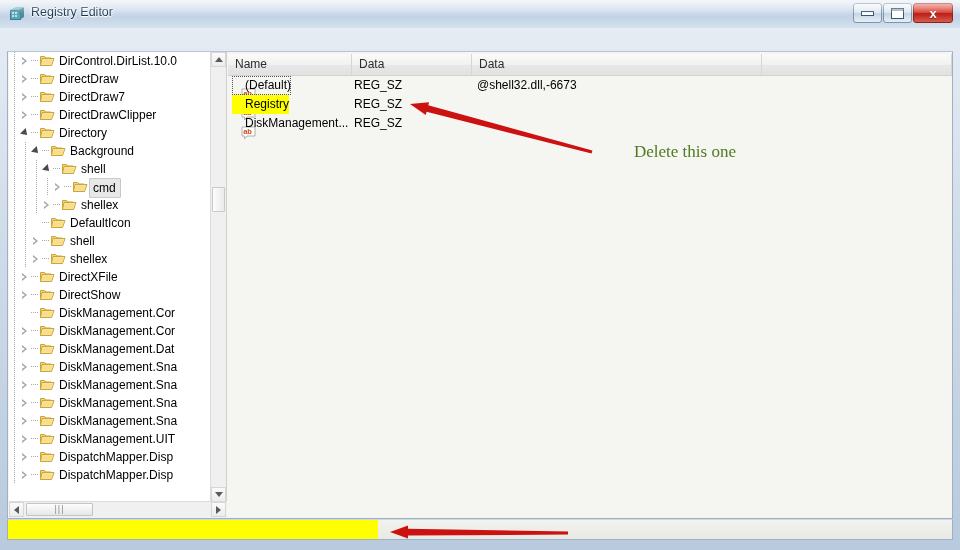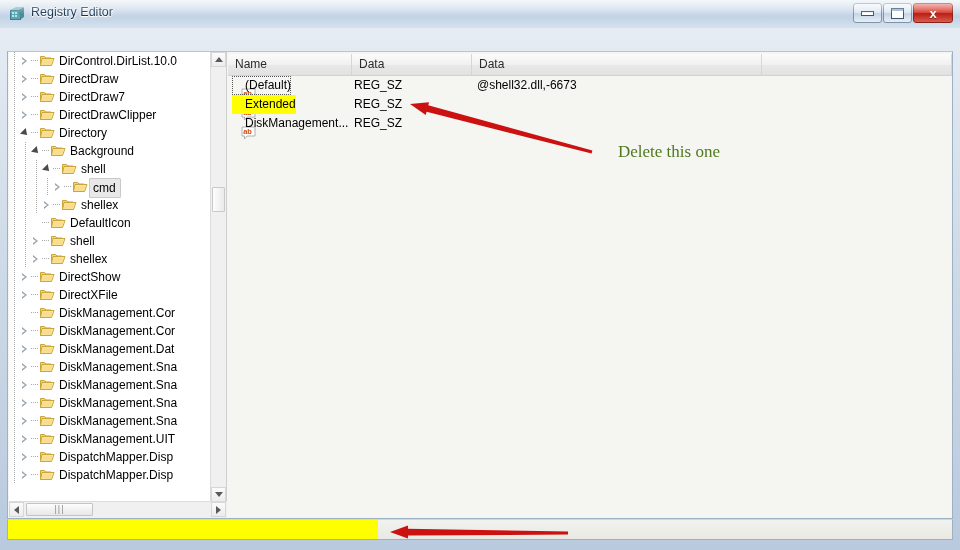--- a/index.html
+++ b/index.html
@@ -335,26 +335,26 @@
               </svg></span><span class="tw tlabel">shell</span></div>
           <div class="trow"><span class="tw dotline"></span><span class="tw dotline"></span><span class="tw gtr"><span class="tri-closed"></span></span><span class="tw dotdash"></span><span class="tw folder"><svg width="15" height="13" viewBox="0 0 15 13">
                 <path d="M0.5 2.5 L4.5 2.5 L6 4 L11 4 L11 11.5 L0.5 11.5 Z" fill="#f5d478" stroke="#c9a53a" stroke-width="1"></path>
                 <path d="M2 4.5 L14 4.5 L11.5 11.5 L0.5 11.5 Z" fill="#fde9a8" stroke="#c9a53a" stroke-width="1"></path>
                 <path d="M3 5.5 L13 5.5 L11 10.8 L1.6 10.8 Z" fill="#f8dd8c"></path>
               </svg></span><span class="tw tlabel">shellex</span></div>
           <div class="trow"><span class="tw dotline"></span><span class="tw gtr"><span class="tri-closed"></span></span><span class="tw dotdash"></span><span class="tw folder"><svg width="15" height="13" viewBox="0 0 15 13">
                 <path d="M0.5 2.5 L4.5 2.5 L6 4 L11 4 L11 11.5 L0.5 11.5 Z" fill="#f5d478" stroke="#c9a53a" stroke-width="1"></path>
                 <path d="M2 4.5 L14 4.5 L11.5 11.5 L0.5 11.5 Z" fill="#fde9a8" stroke="#c9a53a" stroke-width="1"></path>
                 <path d="M3 5.5 L13 5.5 L11 10.8 L1.6 10.8 Z" fill="#f8dd8c"></path>
+              </svg></span><span class="tw tlabel">DirectXFile</span></div>
+          <div class="trow"><span class="tw dotline"></span><span class="tw gtr"><span class="tri-closed"></span></span><span class="tw dotdash"></span><span class="tw folder"><svg width="15" height="13" viewBox="0 0 15 13">
+                <path d="M0.5 2.5 L4.5 2.5 L6 4 L11 4 L11 11.5 L0.5 11.5 Z" fill="#f5d478" stroke="#c9a53a" stroke-width="1"></path>
+                <path d="M2 4.5 L14 4.5 L11.5 11.5 L0.5 11.5 Z" fill="#fde9a8" stroke="#c9a53a" stroke-width="1"></path>
+                <path d="M3 5.5 L13 5.5 L11 10.8 L1.6 10.8 Z" fill="#f8dd8c"></path>
               </svg></span><span class="tw tlabel">DirectShow</span></div>
-          <div class="trow"><span class="tw dotline"></span><span class="tw gtr"><span class="tri-closed"></span></span><span class="tw dotdash"></span><span class="tw folder"><svg width="15" height="13" viewBox="0 0 15 13">
-                <path d="M0.5 2.5 L4.5 2.5 L6 4 L11 4 L11 11.5 L0.5 11.5 Z" fill="#f5d478" stroke="#c9a53a" stroke-width="1"></path>
-                <path d="M2 4.5 L14 4.5 L11.5 11.5 L0.5 11.5 Z" fill="#fde9a8" stroke="#c9a53a" stroke-width="1"></path>
-                <path d="M3 5.5 L13 5.5 L11 10.8 L1.6 10.8 Z" fill="#f8dd8c"></path>
-              </svg></span><span class="tw tlabel">DirectXFile</span></div>
           <div class="trow"><span class="tw dotline"></span><span class="tw gtr"></span><span class="tw dotdash"></span><span class="tw folder"><svg width="15" height="13" viewBox="0 0 15 13">
                 <path d="M0.5 2.5 L4.5 2.5 L6 4 L11 4 L11 11.5 L0.5 11.5 Z" fill="#f5d478" stroke="#c9a53a" stroke-width="1"></path>
                 <path d="M2 4.5 L14 4.5 L11.5 11.5 L0.5 11.5 Z" fill="#fde9a8" stroke="#c9a53a" stroke-width="1"></path>
                 <path d="M3 5.5 L13 5.5 L11 10.8 L1.6 10.8 Z" fill="#f8dd8c"></path>
               </svg></span><span class="tw tlabel">DiskManagement.Cor</span></div>
           <div class="trow"><span class="tw dotline"></span><span class="tw gtr"><span class="tri-closed"></span></span><span class="tw dotdash"></span><span class="tw folder"><svg width="15" height="13" viewBox="0 0 15 13">
                 <path d="M0.5 2.5 L4.5 2.5 L6 4 L11 4 L11 11.5 L0.5 11.5 Z" fill="#f5d478" stroke="#c9a53a" stroke-width="1"></path>
                 <path d="M2 4.5 L14 4.5 L11.5 11.5 L0.5 11.5 Z" fill="#fde9a8" stroke="#c9a53a" stroke-width="1"></path>
                 <path d="M3 5.5 L13 5.5 L11 10.8 L1.6 10.8 Z" fill="#f8dd8c"></path>
               </svg></span><span class="tw tlabel">DiskManagement.Cor</span></div>
@@ -438,21 +438,21 @@
               </svg></span>
             <span class="lname">(Default)</span>
             <span class="ltype">REG_SZ</span>
             <span class="ldata">@shell32.dll,-6673</span>
           </div>
           <div class="lrow selected">
             <span class="abicon"><svg width="16" height="15" viewBox="0 0 16 15">
                 <path d="M1 1 H14 V10 H6 L3.5 13 V10 H1 Z" fill="#ffffff" stroke="#b0b0b0" stroke-width="1"></path>
                 <text x="2.2" y="8" font-family="Liberation Sans, sans-serif" font-size="7.5" font-weight="bold" fill="#d24b16">ab</text>
               </svg></span>
-            <span class="lname" style="background: rgb(255, 255, 0);">Extended</span>
+            <span class="lname" style="background: rgb(255, 255, 0);">Registry</span>
             <span class="ltype">REG_SZ</span>
             <span class="ldata"></span>
           </div>
           <div class="lrow">
             <span class="abicon"><svg width="16" height="15" viewBox="0 0 16 15">
                 <path d="M1 1 H14 V10 H6 L3.5 13 V10 H1 Z" fill="#ffffff" stroke="#b0b0b0" stroke-width="1"></path>
                 <text x="2.2" y="8" font-family="Liberation Sans, sans-serif" font-size="7.5" font-weight="bold" fill="#d24b16">ab</text>
               </svg></span>
             <span class="lname">DiskManagement...</span>
             <span class="ltype">REG_SZ</span>
@@ -468,15 +468,15 @@
 
   <div id="annot-layer">
     <svg width="960" height="550" style="position:absolute;left:0;top:0;">
       <g id="arrow-group">
           <polygon points="592.4080260603091,150.45290118799457 427.30498025571455,105.0476919152729 425.5708694994008,111.62286186629598 591.5919739396909,153.54709881200543" fill="#cc1111"></polygon>
           <polygon points="410,104 429.0624675050669,102.30520425470559 425.7472557650553,114.87538210224972" fill="#cc1111"></polygon>
           <polygon points="568.0089886221981,531.4000252487396 407.0188325543134,528.6955577644262 406.98063090997147,535.4954504572831 567.9910113778019,534.5999747512604" fill="#cc1111"></polygon>
           <polygon points="390,532 408.03623222936,525.6012245727329 407.96319967400046,538.6010194267242" fill="#cc1111"></polygon>
         </g>
     </svg>
-    <span id="annot-text" style="color: rgb(79, 122, 30);">Delete this one</span>
+    <span id="annot-text" style="color: rgb(79, 122, 30); margin-left: 16px;">Delete this one</span>
   </div>
 </div>
 
 </body></html>

